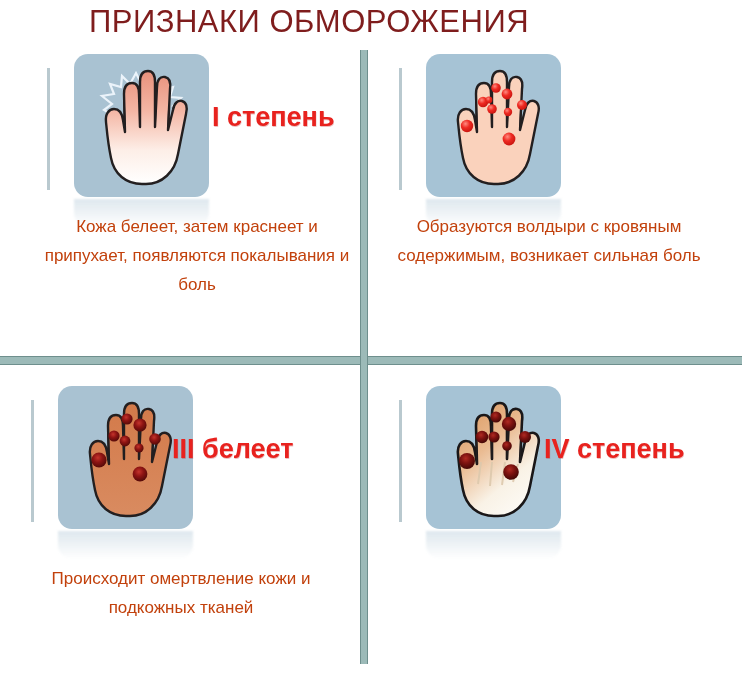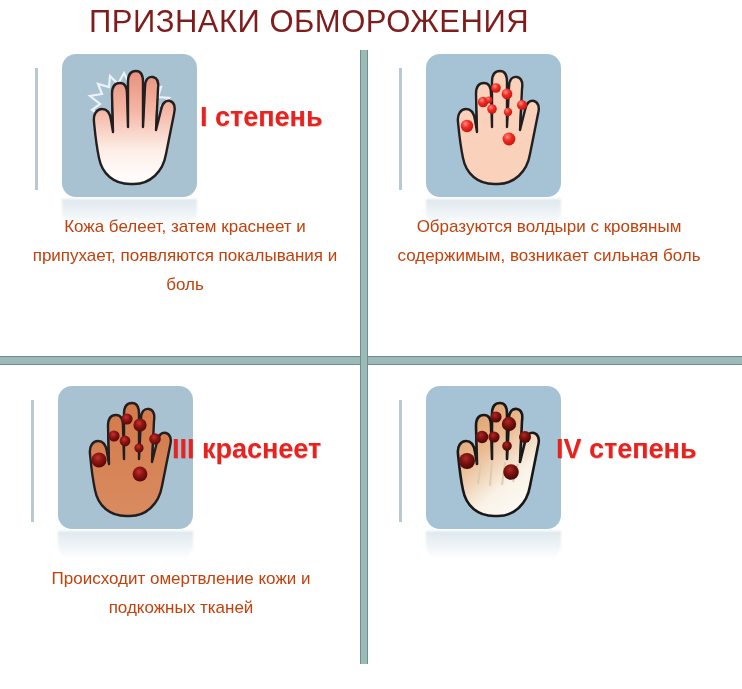--- a/index.html
+++ b/index.html
@@ -49,21 +49,21 @@
     border-left: 1px solid #6e8f8d;
     border-right: 1px solid #6e8f8d;
   }
 
   
   .quad {
     position: absolute;
     width: 360px;
     height: 300px;
   }
-  .q1 { left: 4px;    top: 46px;  }
+  .q1 { left: 16px;    top: 46px;  }
   .q2 { left: 368px; top: 46px;  }
   .q3 { left: 0;    top: 378px; }
   .q4 { left: 368px; top: 378px; }
 
   .quad-top {
     position: relative;
     height: 160px;
   }
 
   
@@ -111,21 +111,21 @@
     position: absolute;
     left: 196px;
     top: 56px;
     font-size: 27px;
     font-weight: bold;
     color: #e8221e;
     white-space: nowrap;
     font-family: "Liberation Sans", sans-serif;
     text-shadow: 0.5px 0.5px 0 rgba(180,0,0,0.25);
   }
-  .q4 .degree { left: 188px; }
+  .q4 .degree { left: 176px; }
   .q2 .degree { left: 180px; }
   .q3 .degree { left: 172px; }
 
   
   .caption {
     position: absolute;
     top: 166px;
     left: 18px;
     width: 326px;
     text-align: center;
@@ -259,21 +259,21 @@
           <circle cx="56" cy="50" r="5.6"></circle>
           <circle cx="67" cy="55" r="5.4"></circle>
           <circle cx="69" cy="33" r="5.6"></circle>
           <circle cx="82" cy="39" r="6.6"></circle>
           <circle cx="81" cy="62" r="4.6"></circle>
           <circle cx="97" cy="53" r="5.8"></circle>
           <circle cx="82" cy="88" r="7.4"></circle>
         </g>
       </svg>
     </div>
-    <div class="degree">III краснеет</div>
+    <div class="degree">III белеет</div>
   </div>
   <div class="caption">Происходит омертвление кожи и подкожных тканей</div>
 </div>
 
 <div class="quad q4">
   <div class="quad-top">
     <div class="accent-bar"></div>
     <div class="icon-reflection"></div>
     <div class="icon-tile blue2">
       <svg class="hand-svg" viewBox="0 0 135 143">

